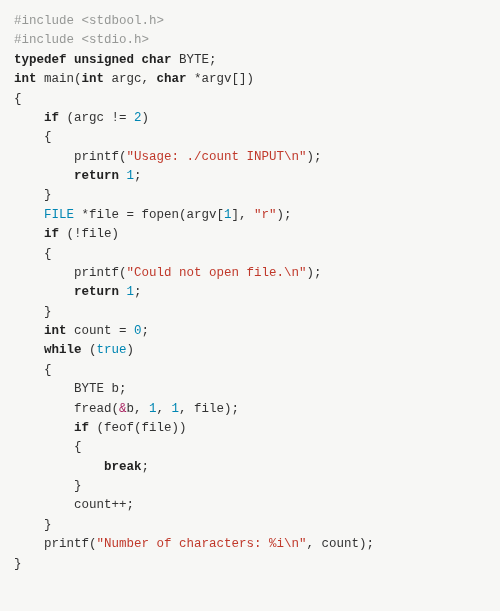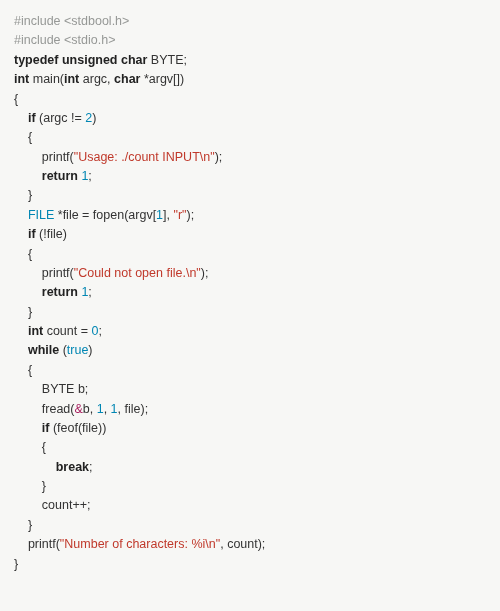--- a/index.html
+++ b/index.html
@@ -6,21 +6,21 @@
     margin: 0;
     padding: 0;
     background: #f7f7f5;
     width: 500px;
     height: 611px;
     overflow: hidden;
   }
   pre {
     margin: 0;
     padding: 12px 14px;
-    font-family: Liberation Sans, sans-serif;
+    font-family: Liberation Mono, monospace;
     font-size: 12.5px;
     line-height: 1.55;
     white-space: pre;
     color: #333;
   }
   .c-dim   { color: #969896; }           
   .c-kw    { color: #222; font-weight: bold; }  
   .c-type  { color: #0086b3; }           
   .c-num   { color: #0086b3; }           
   .c-str   { color: #c0392b; }

